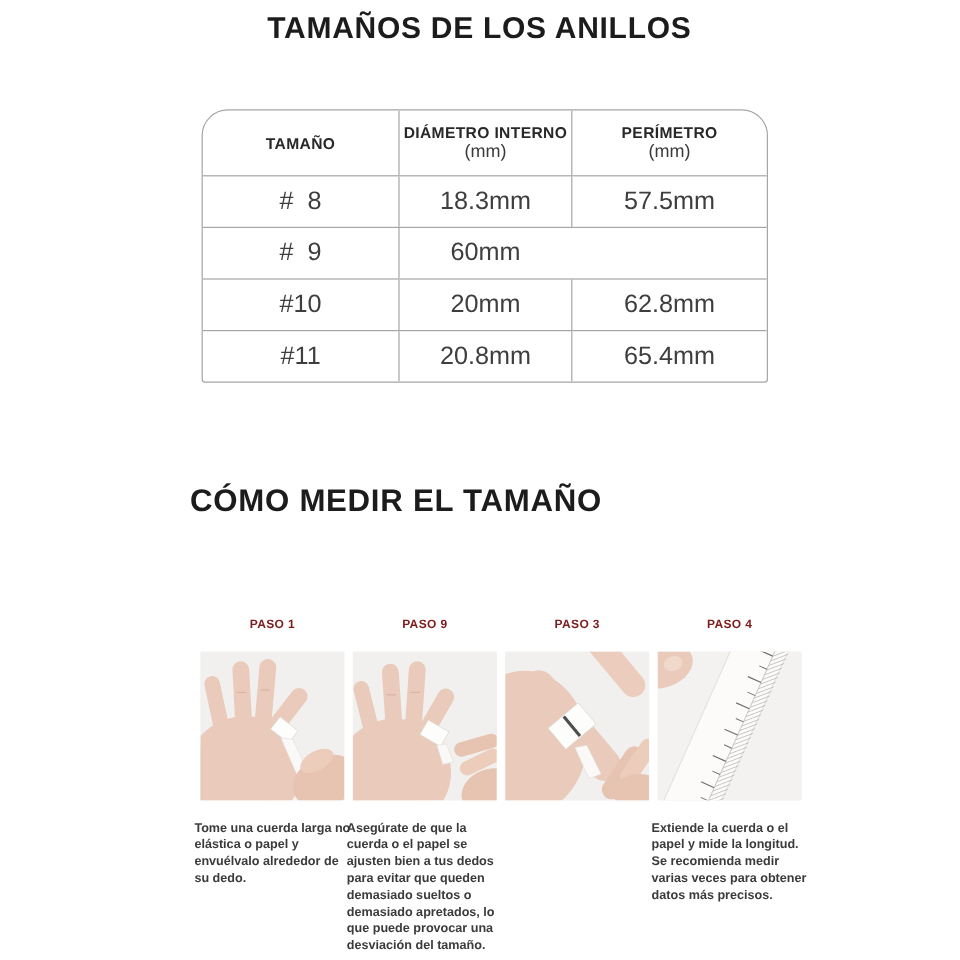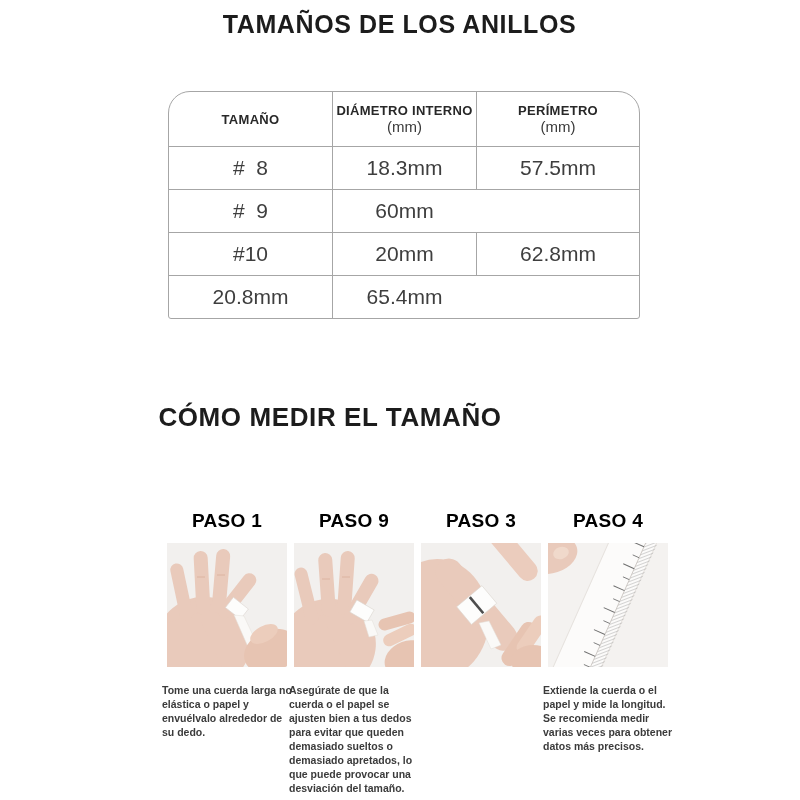--- a/index.html
+++ b/index.html
@@ -42,21 +42,21 @@
   }
   .tcell + .tcell{border-left:1px solid var(--table-border);}
   .hdr-label{font-size:13px;font-weight:700;color:#282828;letter-spacing:.3px;text-align:center;line-height:15px;}
   .hdr-unit{font-size:15px;font-weight:400;color:#3a3a3a;line-height:18px;}
   
   .steps{
     position:absolute;top:513px;left:167px;width:502px;
     display:grid;grid-template-columns:repeat(4,120px);column-gap:7px;
   }
   .step{display:flex;flex-direction:column;align-items:center;}
-  .step-label{font-size:19px;font-weight:700;color:#000000;line-height:16px;letter-spacing:.3px;}
+  .step-label{font-size:10px;font-weight:700;color:#7f1d1d;line-height:16px;letter-spacing:.3px;}
   .photo{
     width:120px;height:124px;margin-top:14px;background:var(--photo-bg);
     overflow:hidden;flex:0 0 auto;
   }
   .photo svg{display:block;}
   .step-text{
     width:130px;margin-top:16px;
     font-size:10.5px;line-height:14px;font-weight:700;color:var(--text-body);
     text-align:left;
   }
@@ -89,20 +89,21 @@
   <div class="trow">
     <div class="tcell">#  9</div>
     <div class="tcell">60mm</div>
   </div>
   <div class="trow">
     <div class="tcell">#10</div>
     <div class="tcell">20mm</div>
     <div class="tcell">62.8mm</div>
   </div>
   <div class="trow">
+    <div class="tcell">#11</div>
     <div class="tcell">20.8mm</div>
     <div class="tcell">65.4mm</div>
   </div>
 </div>
 
 <h2 class="section-title">CÓMO MEDIR EL TAMAÑO</h2>
 
 <div class="steps">
 
   <div class="step">

